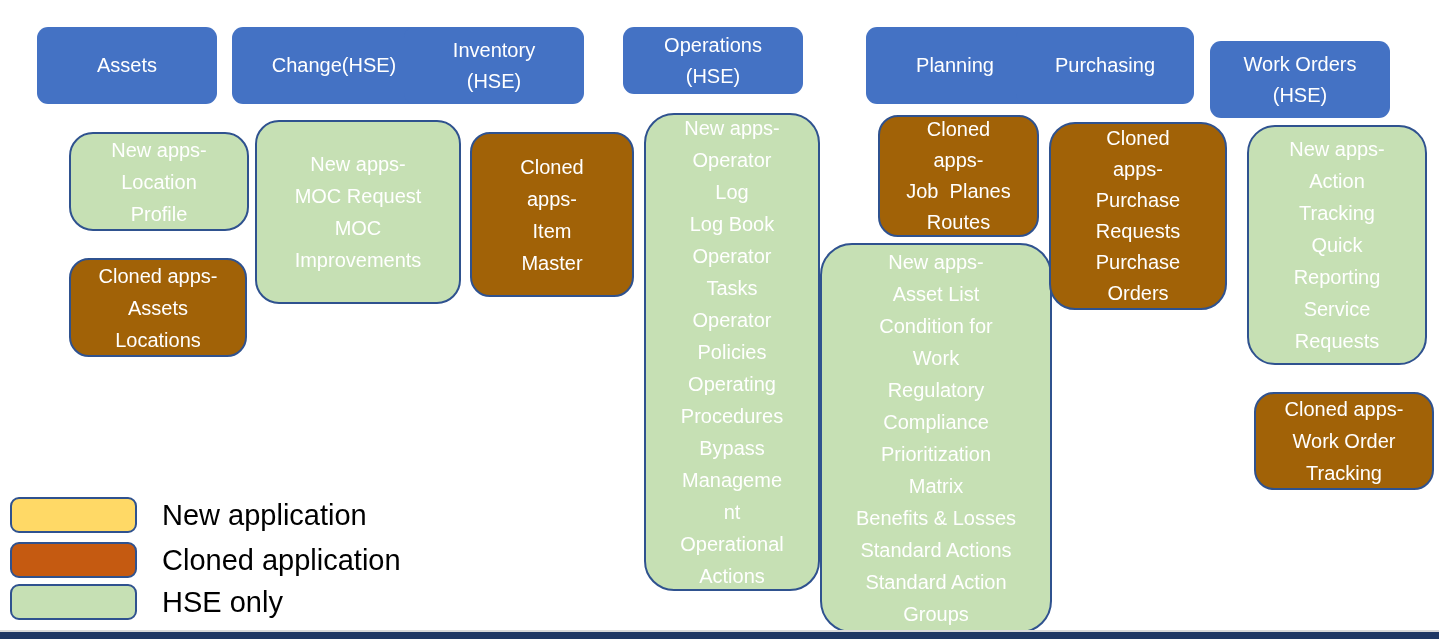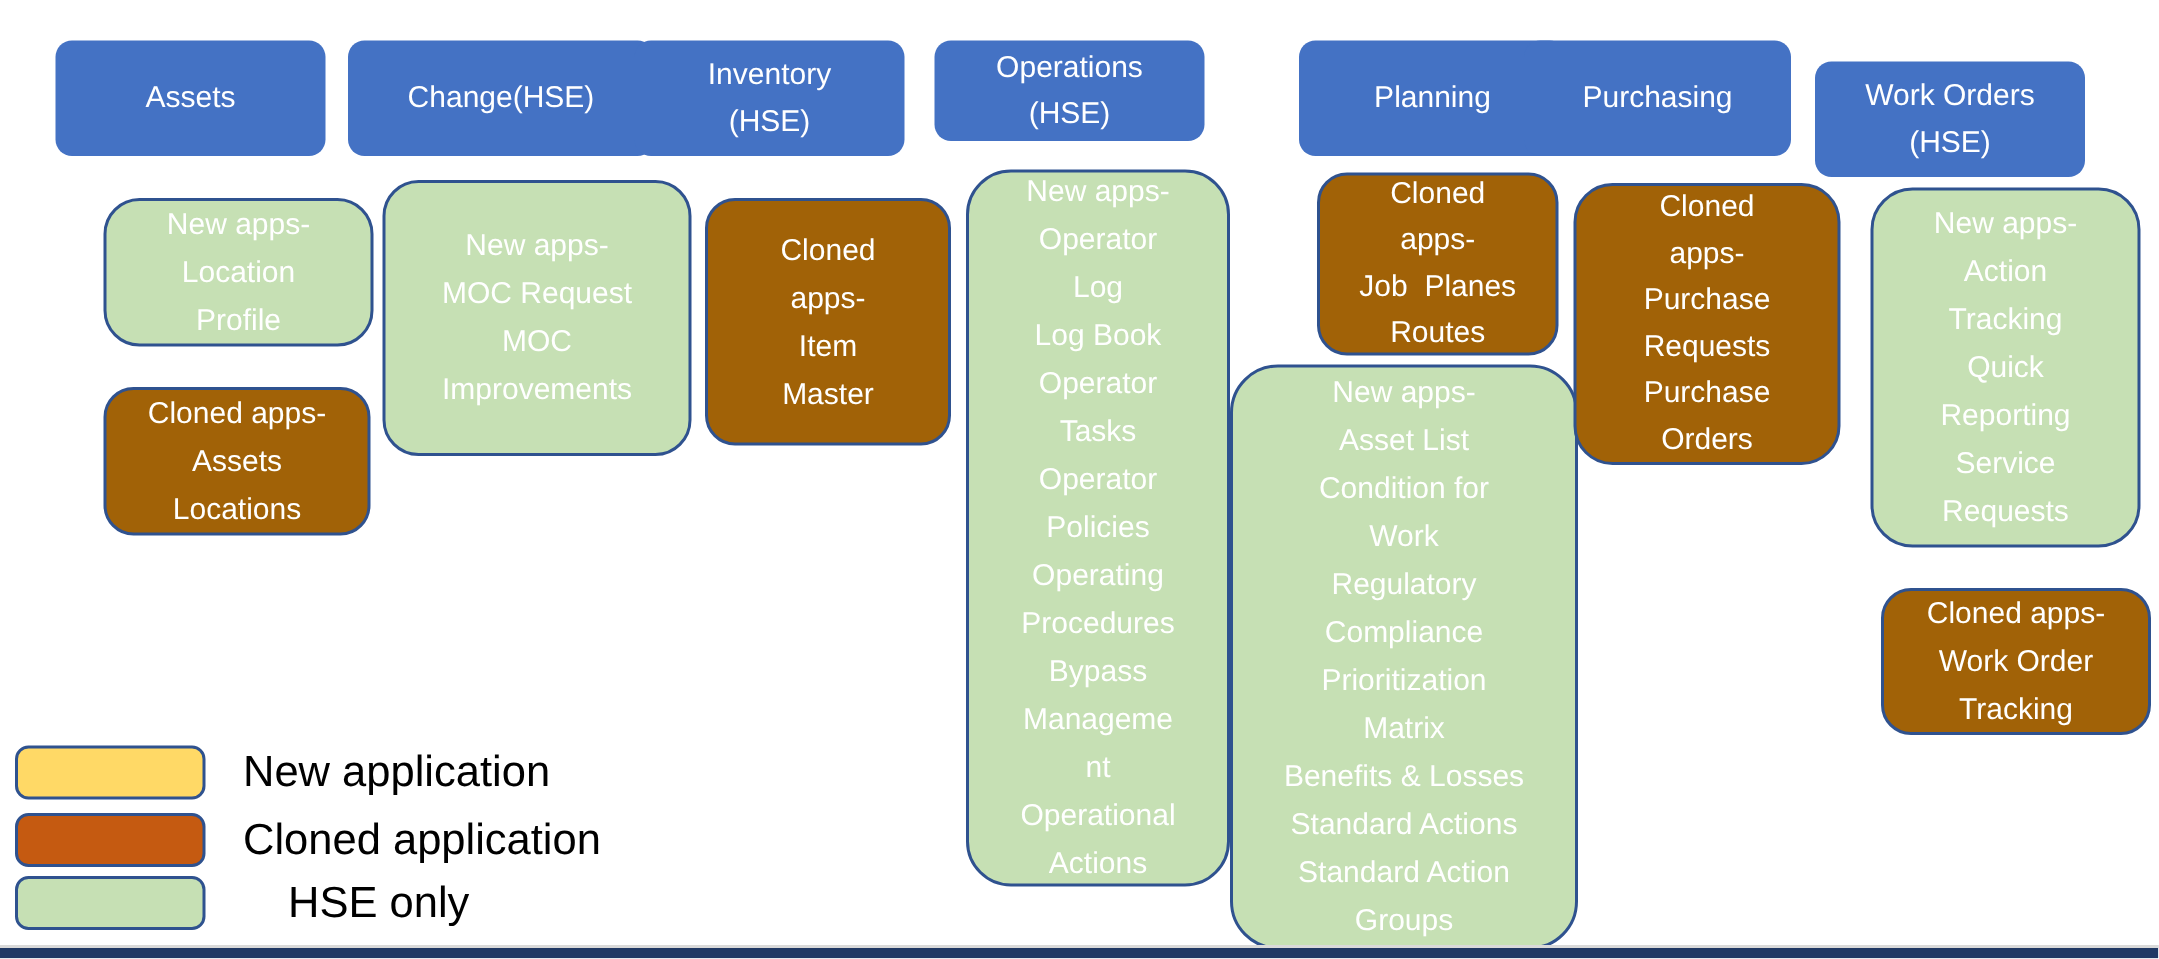--- a/index.html
+++ b/index.html
@@ -72,21 +72,21 @@
     border-top: 2px solid #D9D9D9;
   }
 </style>
 </head>
 <body>
 
 <div class="stage">
 
   <div class="hdr" style="left:37px;   top:27px; width:180px; height:77px;">Assets</div>
   <div class="hdr" style="left:232px;  top:27px; width:204px; height:77px;">Change(HSE)</div>
-  <div class="hdr" style="left:423px;  top:27px; width:180px; height:77px;">Inventory
+  <div class="hdr" style="left:404px;  top:27px; width:180px; height:77px;">Inventory
 (HSE)</div>
   <div class="hdr" style="left:623px;  top:27px; width:180px; height:67px;">Operations
 (HSE)</div>
   <div class="hdr" style="left:821px;  top:27px; width:178px; height:77px;margin-left:45px;">Planning</div>
   <div class="hdr" style="left:1016px; top:27px; width:178px; height:77px;">Purchasing</div>
   <div class="hdr" style="left:1210px; top:41px; width:180px; height:77px;">Work Orders
 (HSE)</div>
 
   <div class="box hse" style="left:37px; top:132px; width:180px; height:99px;">New apps-
 Location
@@ -158,21 +158,21 @@
 
   <div>
     <div class="legend-row" style="left:10px; top:497px;">
       <div class="swatch new"></div>
       <div class="legend-label">New application</div>
     </div>
     <div class="legend-row" style="left:10px; top:542px;">
       <div class="swatch cloned"></div>
       <div class="legend-label">Cloned application</div>
     </div>
-    <div class="legend-row" style="left:10px; top:584px;gap:30px;">
+    <div class="legend-row" style="left:10px; top:584px;">
       <div class="swatch hse"></div>
       <div class="legend-label">HSE only</div>
     </div>
   </div>
 
   <div class="footer-bar"></div>
 
 </div>
 
 </body></html>

